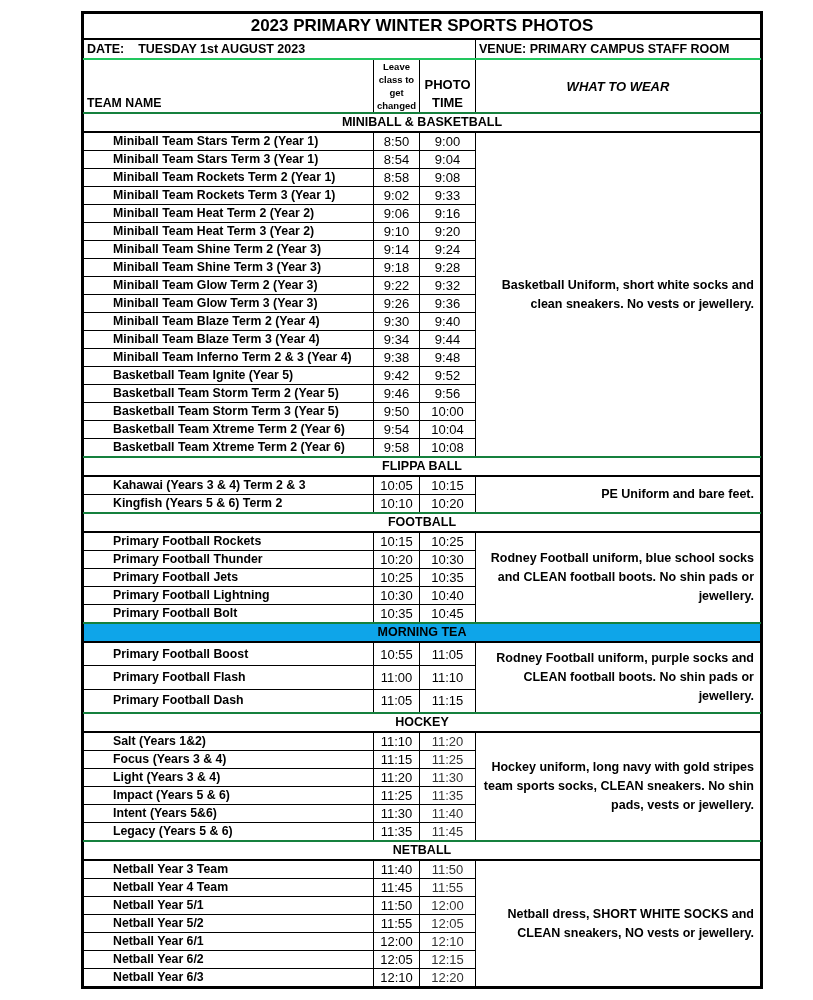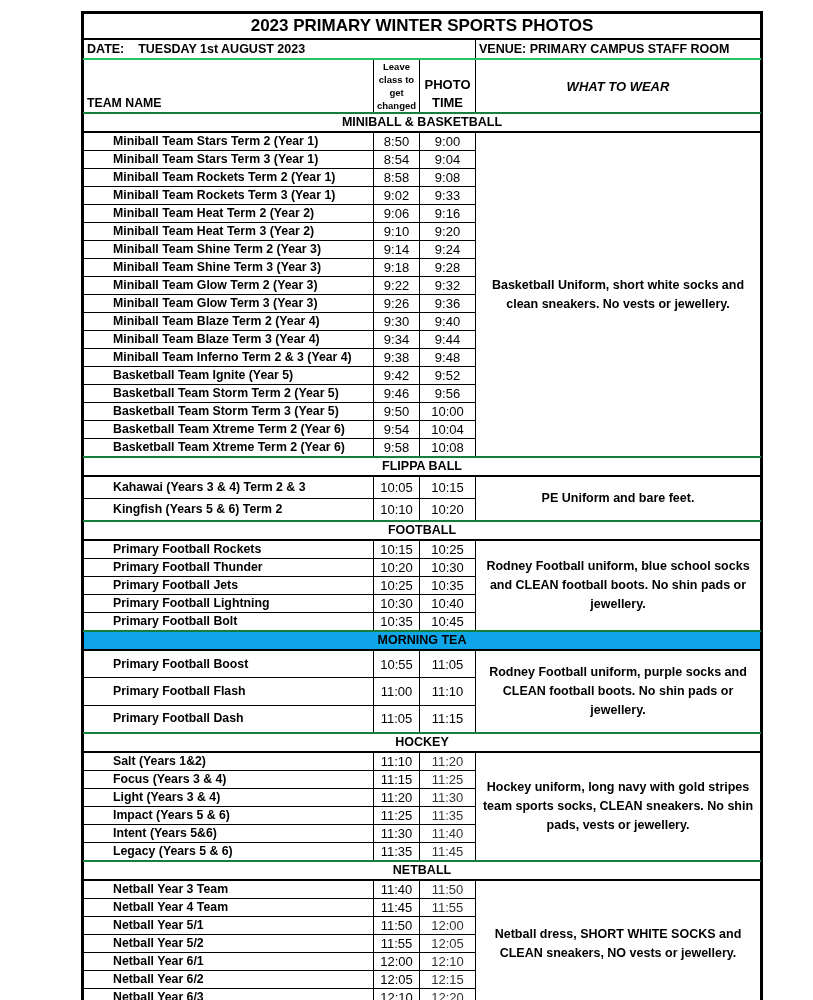--- a/index.html
+++ b/index.html
@@ -13,21 +13,21 @@
   col.c-wear { width:auto; }
   .title td { font-size:17px; text-align:center; height:25px; line-height:24px; border-bottom:2px solid #000; }
   .date-row td { height:19px; line-height:18px; font-size:12.5px; border-bottom:2px solid #22c55e; }
   .hdr td { height:49px; vertical-align:bottom; }
   .hdr .leave { font-size:9.5px; line-height:13px; text-align:center; white-space:normal; padding:0 1px; font-weight:bold; }
   .hdr .photo { text-align:center; font-size:13px; line-height:18px; white-space:normal; }
   .hdr .wear { text-align:center; vertical-align:middle; font-size:13px;font-style:italic; }
   .section td { text-align:center; font-size:12.5px; border-top:2px solid #15803d; border-bottom:2px solid #000; height:19px; }
   .section.gray td { background:#0ea5e9; }
   td.t { text-align:center; font-weight:normal; font-size:13px; padding:0; }
-  td.wear-cell { text-align:center; white-space:normal; line-height:19px; font-size:12.5px; vertical-align:middle; padding:12px 6px; }
+  td.wear-cell { text-align:right; white-space:normal; line-height:19px; font-size:12.5px; vertical-align:middle; padding:6px 6px; }
   td.name { font-size:12.3px;padding-left:29px; }
   .light { color:#333; }
 </style>
 </head>
 <body>
 
 <div class="sheet">
 <table>
   <colgroup>
     <col class="c-name">

